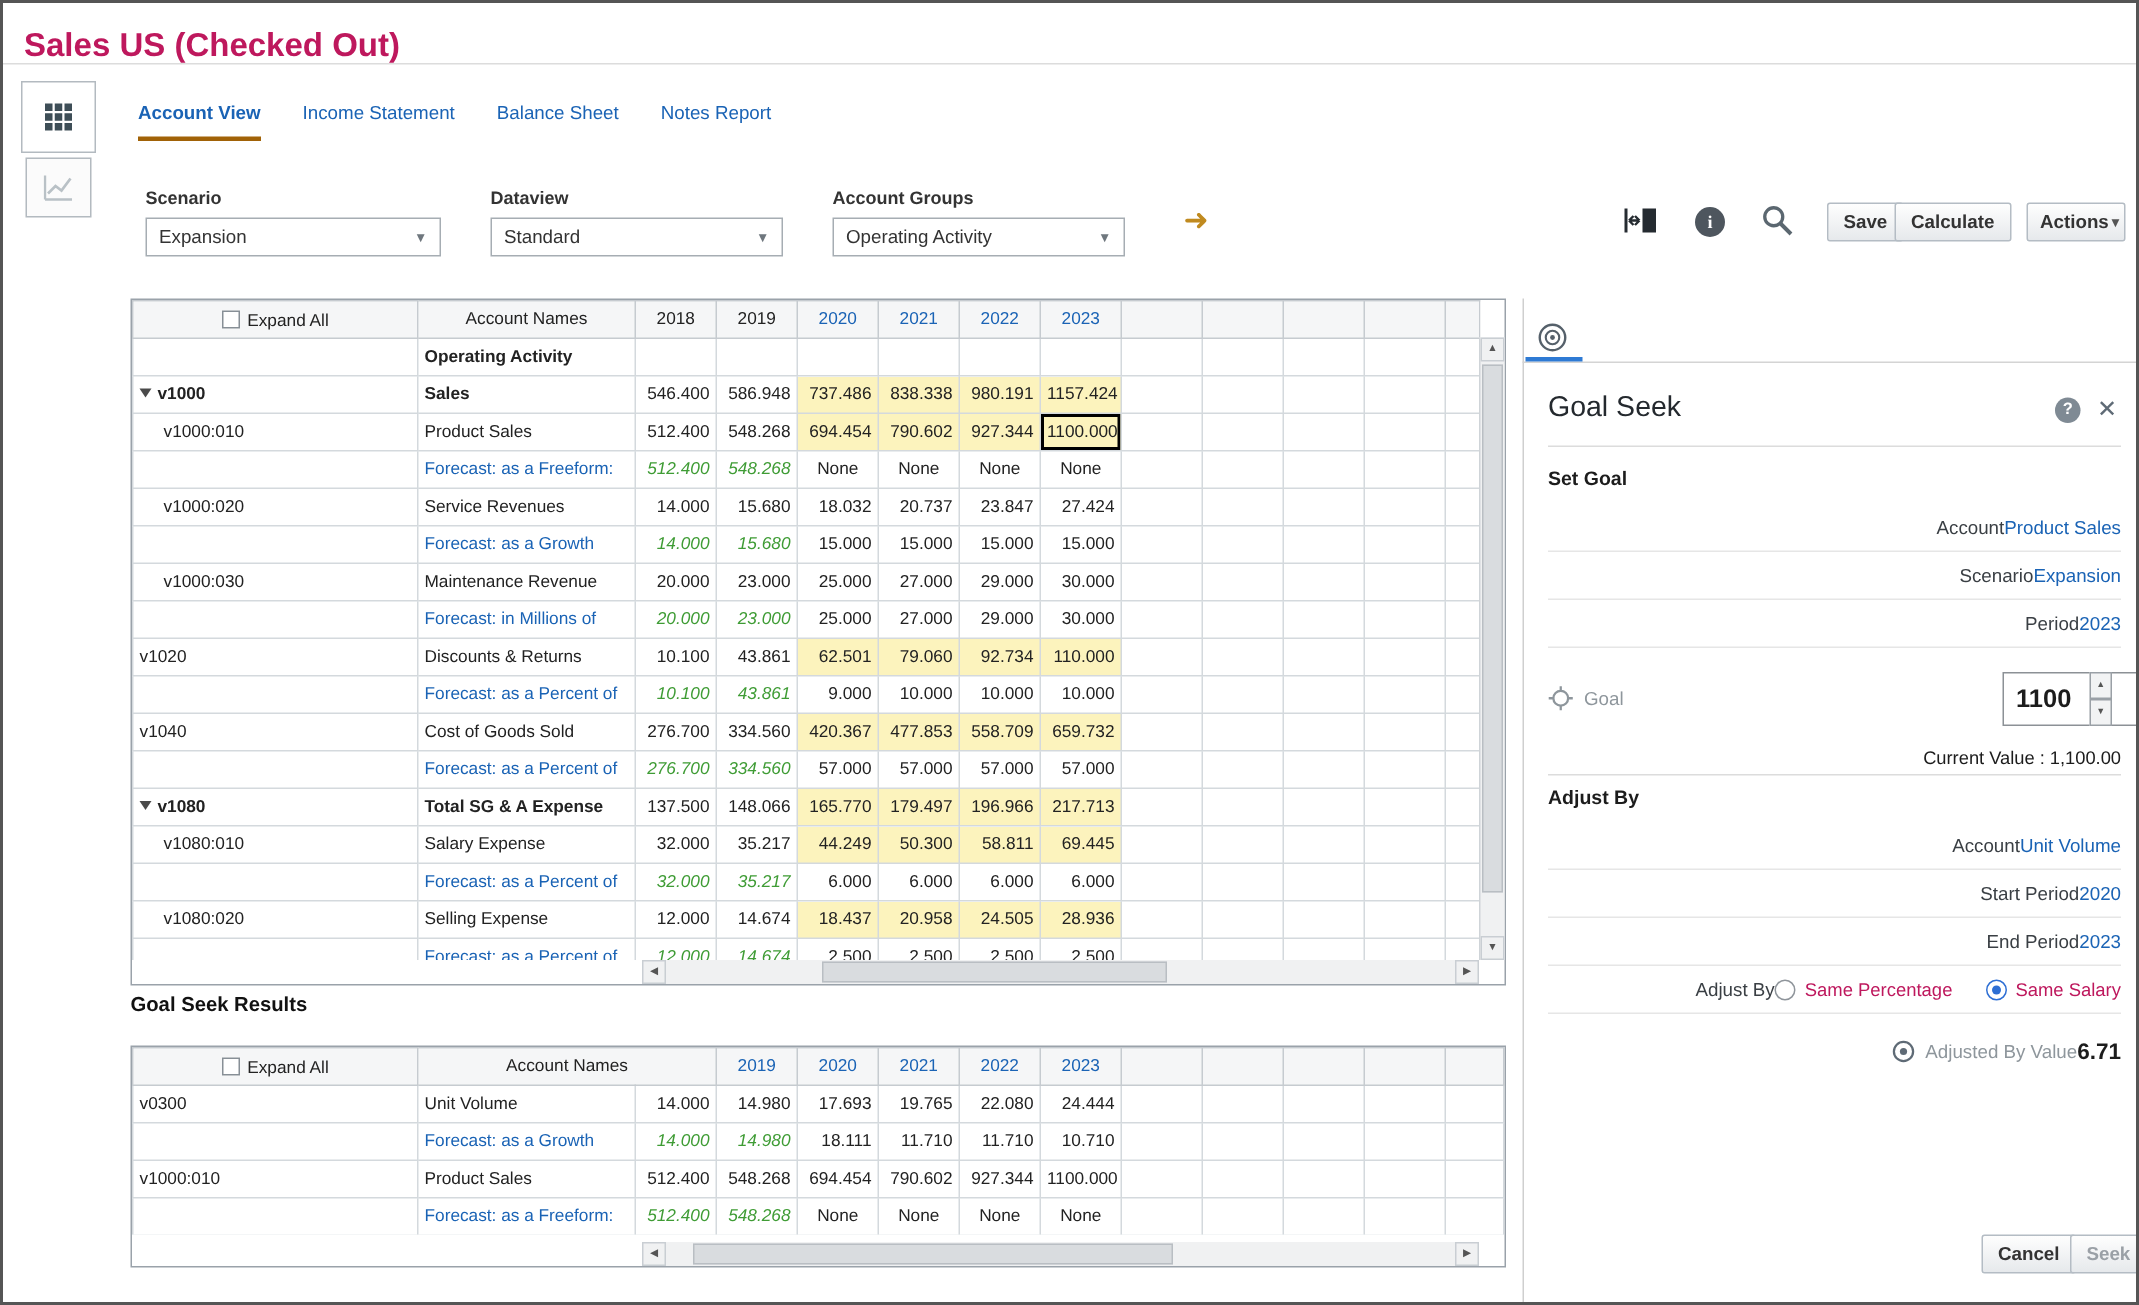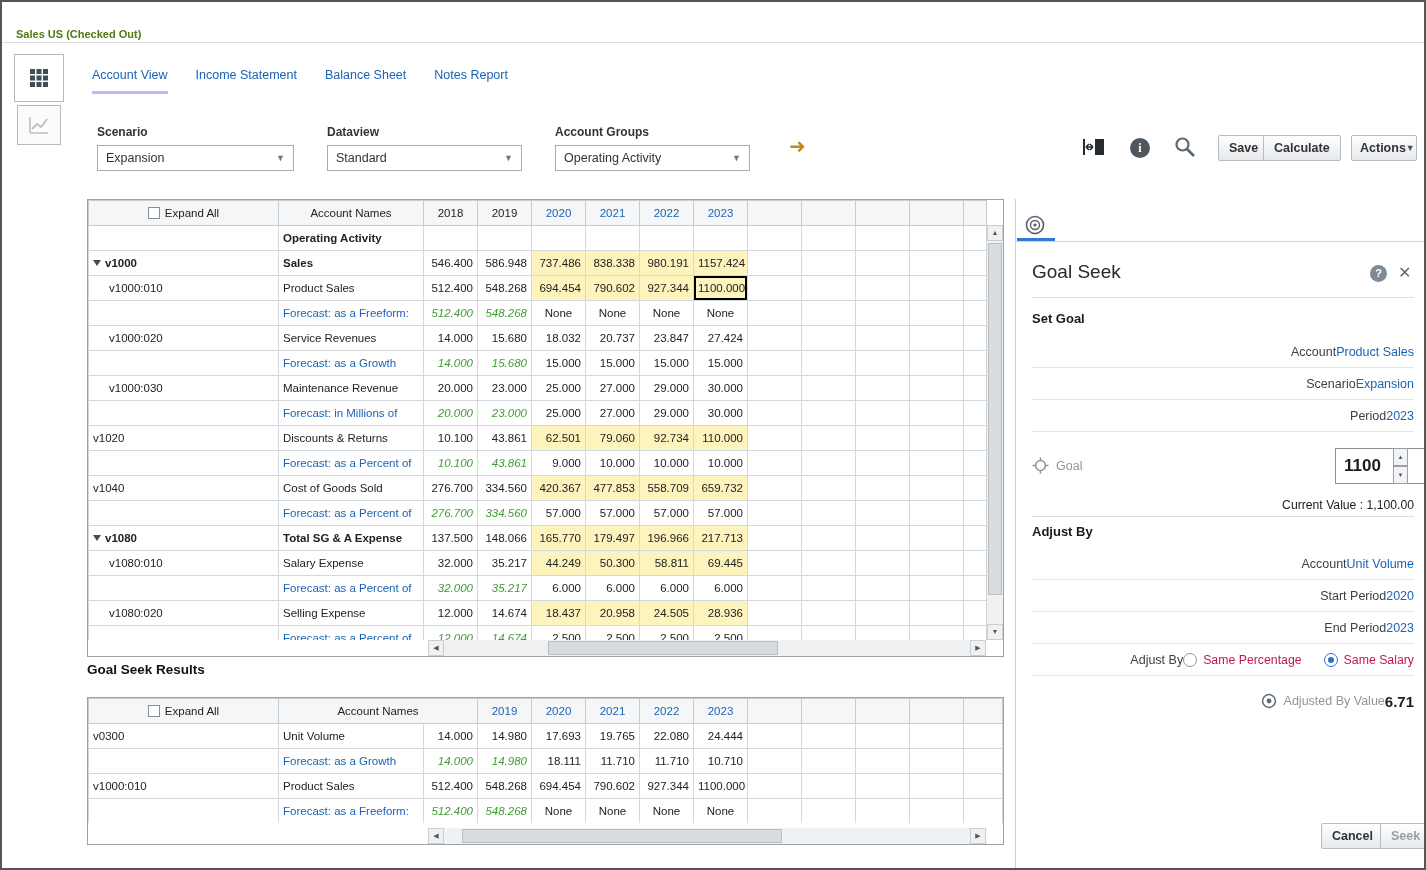--- a/index.html
+++ b/index.html
@@ -10,32 +10,32 @@
     --bord:#d4d9dd;
     --hbord:#c6cbd0;
     --txt:#222;
   }
   *{margin:0;padding:0;box-sizing:border-box;}
   html,body{background:#fff;}
   body{font-family:"Liberation Sans",sans-serif;color:var(--txt);}
   .app{position:relative;width:1426px;height:870px;border:2px solid #555;background:#fff;overflow:hidden;}
 
   
-  .page-title{position:absolute;left:14px;top:26px;font-size:11px;font-weight:bold;color:#4d7c0f;}
+  .page-title{position:absolute;left:14px;top:15px;font-size:22px;font-weight:bold;color:#be185d;}
   .title-sep{position:absolute;left:0;top:40px;width:100%;height:1px;background:#dcdcdc;}
 
   
   .side-box{position:absolute;border:1px solid #b3bac0;background:#fff;display:flex;align-items:center;justify-content:center;}
   #sideBox1{left:12px;top:52px;width:50px;height:48px;}
   #sideBox2{left:15px;top:103px;width:44px;height:40px;background:#fbfbfb;}
 
   
   .tabs{position:absolute;left:90px;top:66px;display:flex;gap:28px;}
   .tab{font-size:12.5px;color:var(--blue);padding-bottom:9px;cursor:pointer;white-space:nowrap;}
-  .tab.active{font-weight:normal;border-bottom:3px solid #c4b5fd;}
+  .tab.active{font-weight:bold;border-bottom:3px solid #a16207;}
 
   
   .filter{position:absolute;top:123px;}
   .filter .flabel{font-size:12px;font-weight:bold;color:#333;display:block;}
   .selectbox{margin-top:6px;height:26px;border:1px solid #a6adb3;background:#fff;display:flex;align-items:center;justify-content:space-between;padding:0 8px;font-size:12.5px;color:#333;cursor:pointer;}
   .selectbox .chev{color:#6f777e;font-size:9px;margin-left:6px;}
   #f1{left:95px;}#f1 .selectbox{width:197px;}
   #f2{left:325px;}#f2 .selectbox{width:195px;}
   #f3{left:553px;}#f3 .selectbox{width:195px;}
   .gold-arrow{position:absolute;left:787px;top:132px;font-size:20px;color:#c08a1f;cursor:pointer;}

